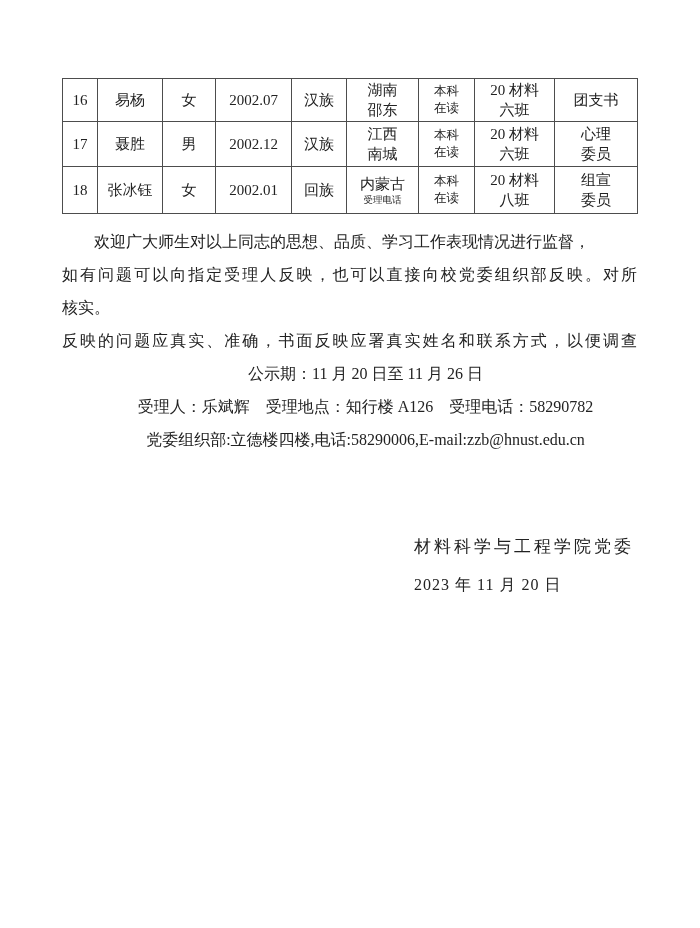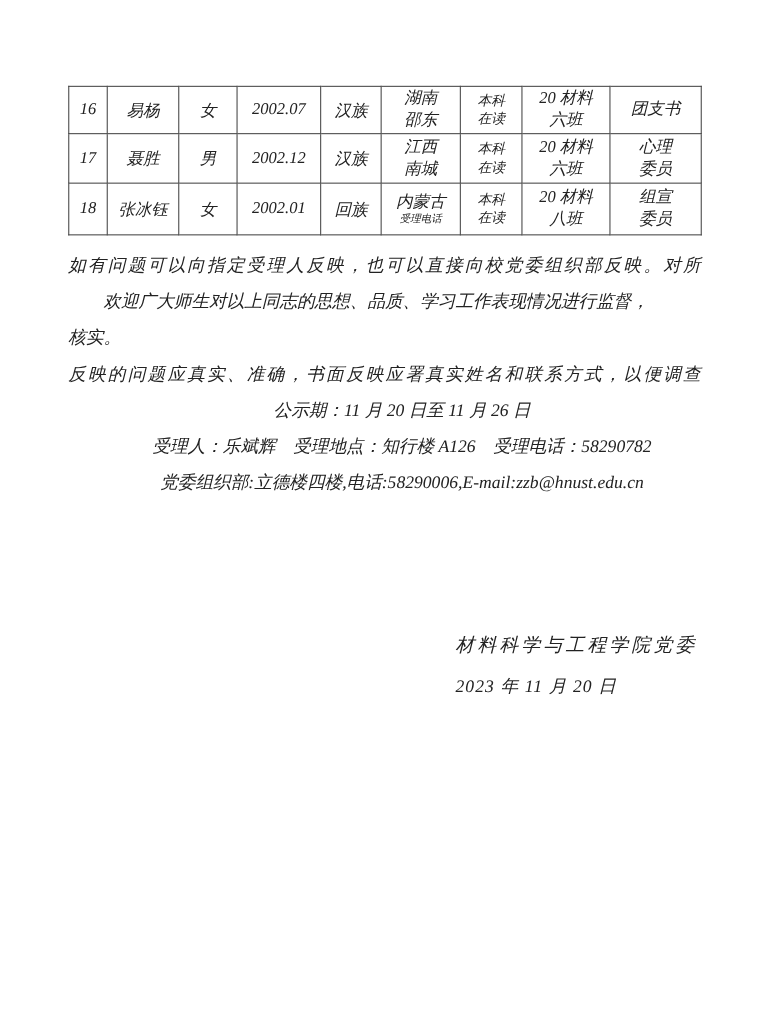--- a/index.html
+++ b/index.html
@@ -9,21 +9,20 @@
     background: #ffffff;
     color: #222222;
     font-family: "Liberation Serif", "DejaVu Serif", serif;
     overflow: hidden;
   }
   .doc {
     box-sizing: border-box;
     width: 700px;
     height: 928px;
     padding: 78px 63px 0 62px;
-    font-style: italic;
   }
   
   table.roster {
     border-collapse: collapse;
     table-layout: fixed;
     width: 575px;
   }
   table.roster td {
     border: 1px solid #4d4d4d;
     text-align: center;
@@ -45,21 +44,21 @@
     width: 575px;
     font-size: 16px;
     line-height: 33px;
   }
   .para-line { display: block; }
   .para-line.justify { text-align: justify; text-align-last: justify; }
   .para-line.first { text-indent: 2em; }
   .notice-line { display: block; text-indent: 2em; white-space: pre-wrap; text-align: center; }
   
   .sig-block {
-    margin-top: 114px;
+    margin-top: 74px;
     width: fit-content;
     margin-left: auto;
     margin-right: 3px;
   }
   .sig-committee {
     font-size: 17px;
     letter-spacing: 3px;
     line-height: 33px;
     text-align: right;
   }
@@ -154,22 +153,22 @@
         </td>
         <td>
           <span class="cell-line">组宣</span>
           <span class="cell-line">委员</span>
         </td>
       </tr>
     </tbody>
   </table>
 
   <div class="bodytext">
+    <span class="para-line first">欢迎广大师生对以上同志的思想、品质、学习工作表现情况进行监督，</span>
     <span class="para-line justify">如有问题可以向指定受理人反映，也可以直接向校党委组织部反映。对所</span>
-    <span class="para-line first">欢迎广大师生对以上同志的思想、品质、学习工作表现情况进行监督，</span>
     <span class="para-line">核实。</span>
     <span class="para-line justify">反映的问题应真实、准确，书面反映应署真实姓名和联系方式，以便调查</span>
     <span class="notice-line">公示期：11 月 20 日至 11 月 26 日</span>
     <span class="notice-line">受理人：乐斌辉　受理地点：知行楼 A126　受理电话：58290782</span>
     <span class="notice-line">党委组织部:立德楼四楼,电话:58290006,E-mail:zzb@hnust.edu.cn</span>
   </div>
 
   <div class="sig-block">
     <div class="sig-committee">材料科学与工程学院党委</div>
     <div class="sig-date">2023 年 11 月 20 日</div>

